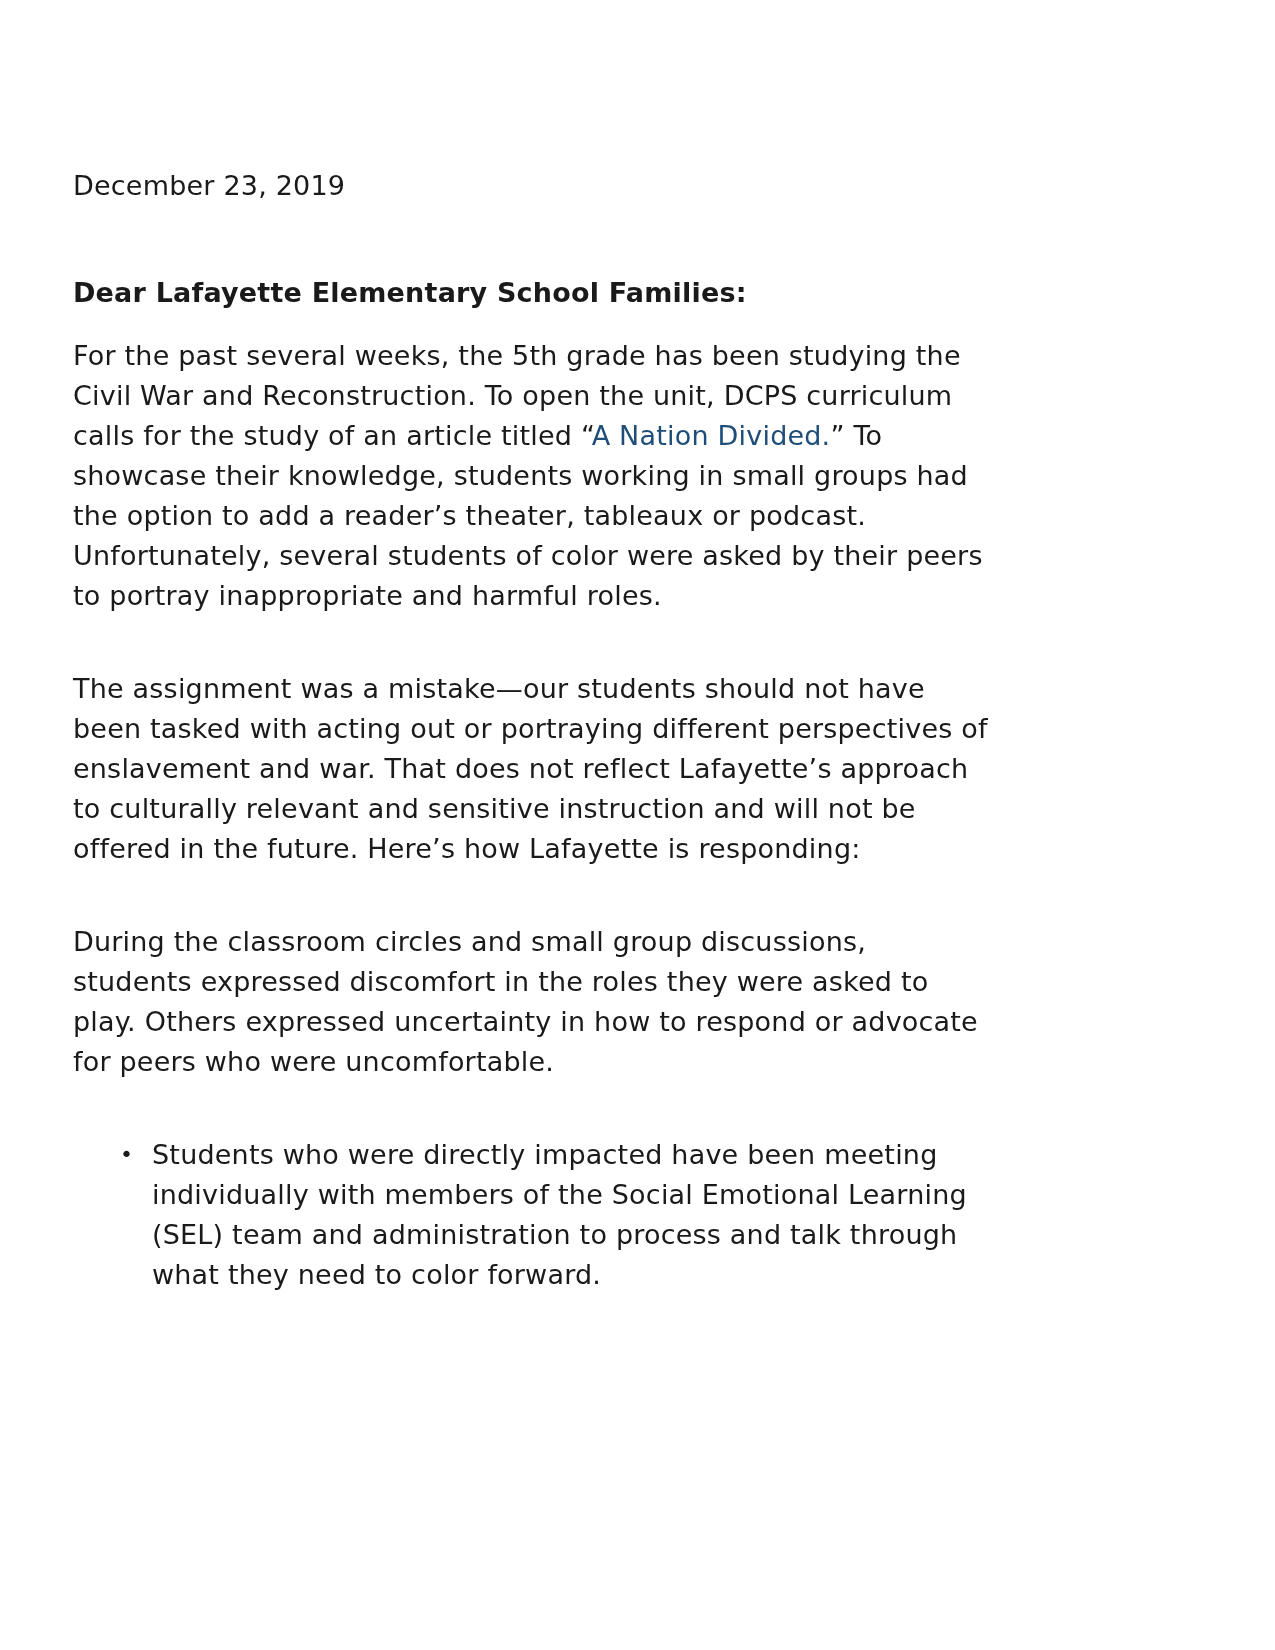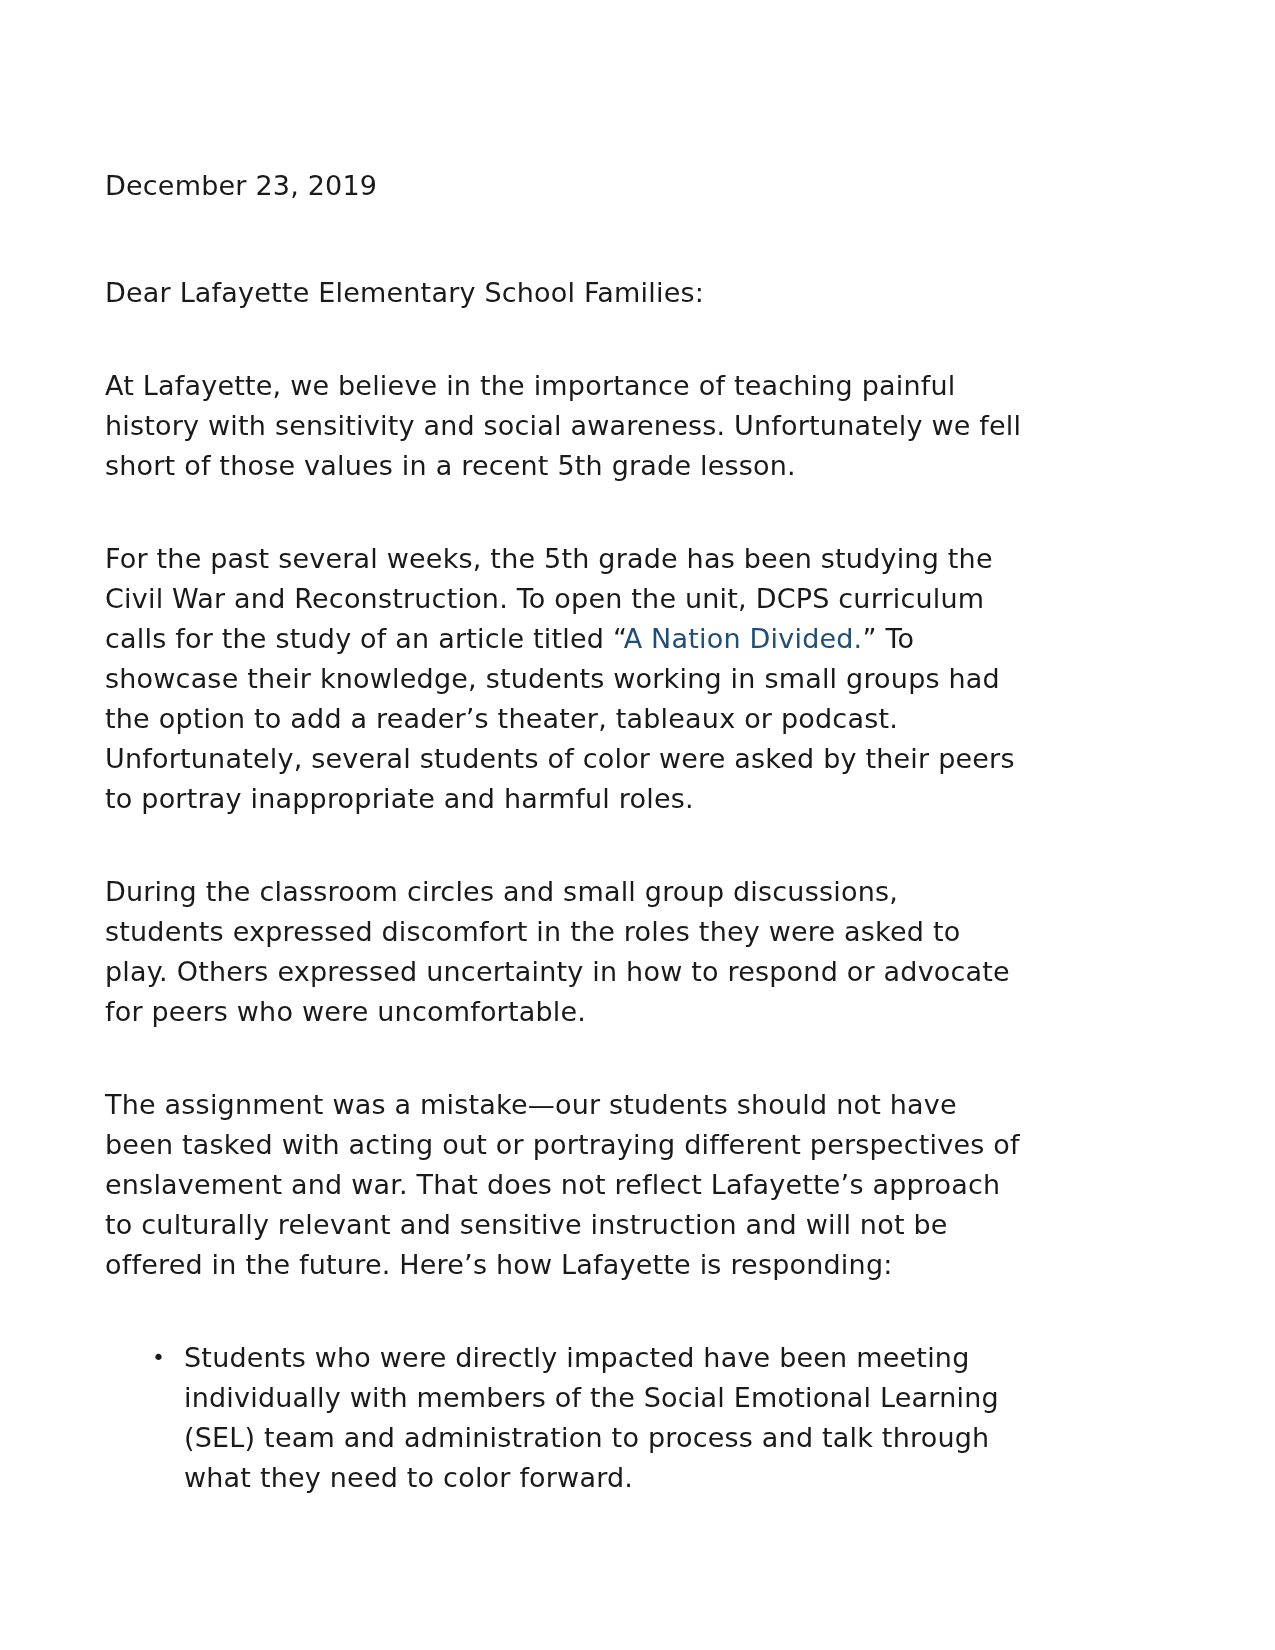--- a/index.html
+++ b/index.html
@@ -12,34 +12,35 @@
     height: 1650px;
     font-family: "DejaVu Sans", "Liberation Sans", sans-serif;
     color: var(--text-color, #1a1a1a);
     position: relative;
     overflow: hidden;
   }
   .page {
     box-sizing: border-box;
     width: 1275px;
     height: 1650px;
-    padding: 166px 183px 0 105px;
+    padding: 166px 183px 0 73px;
     background: var(--page-bg, #ffffff);
   }
   .content {
     max-width: 919px;
     font-size: 27px;
     line-height: 40px;
     letter-spacing: 0.2px;
   }
   .date {
     margin: 0 0 67px 0;
   }
   .salutation {
-    margin: 0 0 53px 0;
+    margin: 0 0 23px 0;
+    font-weight: bold;
   }
   .para {
     margin: 0 0 53px 0;
   }
   a.doc-link {
     color: var(--link-color, #1f4e79);
     text-decoration-thickness: 1.5px;
     text-underline-offset: 4px;
     cursor: pointer;
   }
@@ -63,26 +64,25 @@
 </head>
 <body>
 
 <div class="page">
   <div class="content">
 
     <p class="date">December 23, 2019</p>
 
     <p class="salutation">Dear Lafayette Elementary School Families:</p>
 
-    <p class="para">At Lafayette, we believe in the importance of teaching painful history with sensitivity and social awareness. Unfortunately we fell short of those values in a recent 5th grade lesson.</p>
 
     <p class="para"><span>For the past several weeks, the 5th grade has been studying the Civil War and Reconstruction. To open the unit, DCPS curriculum calls for the study of an article titled “</span><a class="doc-link">A Nation Divided.</a><span>” To showcase their knowledge, students working in small groups had the option to add a reader’s theater, tableaux or podcast. Unfortunately, several students of color were asked by their peers to portray inappropriate and harmful roles.</span></p>
 
+    <p class="para">The assignment was a mistake—our students should not have been tasked with acting out or portraying different perspectives of enslavement and war. That does not reflect Lafayette’s approach to culturally relevant and sensitive instruction and will not be offered in the future. Here’s how Lafayette is responding:</p>
+
     <p class="para">During the classroom circles and small group discussions, students expressed discomfort in the roles they were asked to play. Others expressed uncertainty in how to respond or advocate for peers who were uncomfortable.</p>
-
-    <p class="para">The assignment was a mistake—our students should not have been tasked with acting out or portraying different perspectives of enslavement and war. That does not reflect Lafayette’s approach to culturally relevant and sensitive instruction and will not be offered in the future. Here’s how Lafayette is responding:</p>
 
     <ul class="bullets">
       <li><span class="bullet-dot">•</span><span>Students who were directly impacted have been meeting individually with members of the Social Emotional Learning (SEL) team and administration to process and talk through what they need to color forward.</span></li>
     </ul>
 
   </div>
 </div>
 
 </body></html>

